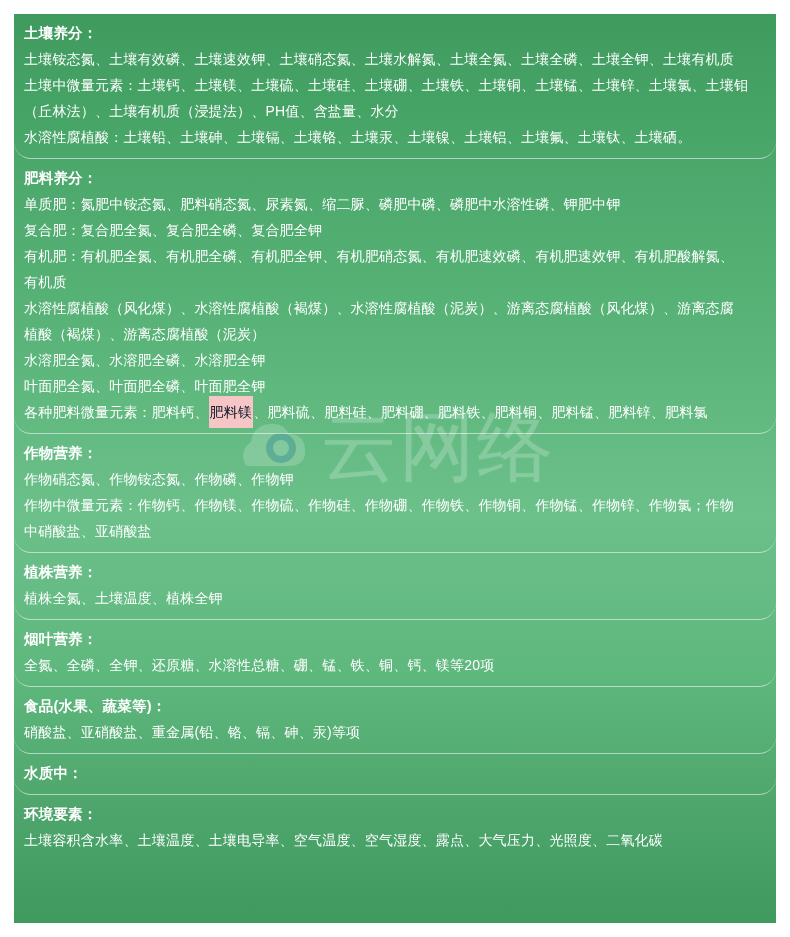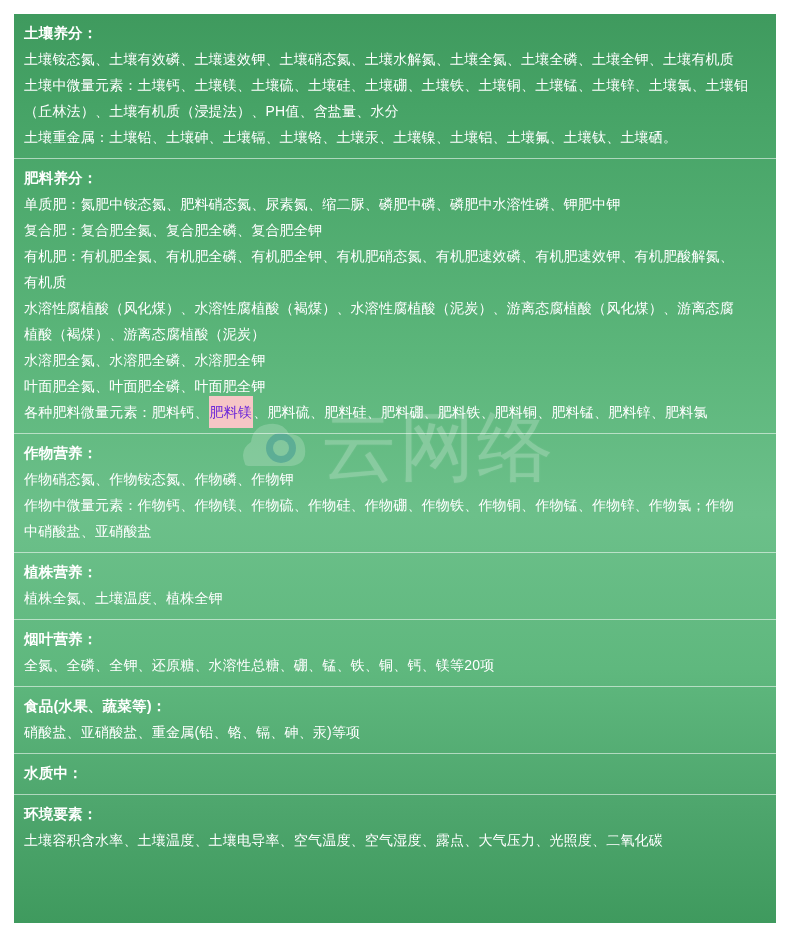--- a/index.html
+++ b/index.html
@@ -59,40 +59,41 @@
   }
   .sections {
     position: relative;
     z-index: 2;
   }
   .section {
     position: relative;
     box-sizing: border-box;
     padding: 6px 10px 8px 10px;
     border-bottom: 1px solid rgba(255,255,255,0.55);
+    border-radius: 17px;
   }
   .section:last-child {
     border-bottom: none;
   }
   .sec-title {
     font-size: 14.5px;
     font-weight: bold;
     color: #ffffff;
     line-height: 26px;
     letter-spacing: 0.2px;
   }
   .line {
     font-size: 14px;
     color: #ffffff;
     line-height: 26px;
     letter-spacing: 0.2px;
   }
   .hl {
     background: #f6c6c6;
-    color: #6d28d9;
+    color: #0f172a;
     padding: 8px 1px;
   }
 </style>
 </head>
 <body>
 
 <div id="page">
   <div id="sheet">
 
     <div class="watermark">
@@ -108,21 +109,21 @@
       </div>
     </div>
 
     <div class="sections">
 
       <div class="section">
         <div class="sec-title">土壤养分：</div>
         <div class="line">土壤铵态氮、土壤有效磷、土壤速效钾、土壤硝态氮、土壤水解氮、土壤全氮、土壤全磷、土壤全钾、土壤有机质</div>
         <div class="line">土壤中微量元素：土壤钙、土壤镁、土壤硫、土壤硅、土壤硼、土壤铁、土壤铜、土壤锰、土壤锌、土壤氯、土壤钼</div>
         <div class="line">（丘林法）、土壤有机质（浸提法）、PH值、含盐量、水分</div>
-        <div class="line">土壤重金属：土壤铅、土壤砷、土壤镉、土壤铬、土壤汞、土壤镍、土壤铝、土壤氟、土壤钛、土壤硒。</div>
+        <div class="line">水溶性腐植酸：土壤铅、土壤砷、土壤镉、土壤铬、土壤汞、土壤镍、土壤铝、土壤氟、土壤钛、土壤硒。</div>
       </div>
 
       <div class="section">
         <div class="sec-title">肥料养分：</div>
         <div class="line">单质肥：氮肥中铵态氮、肥料硝态氮、尿素氮、缩二脲、磷肥中磷、磷肥中水溶性磷、钾肥中钾</div>
         <div class="line">复合肥：复合肥全氮、复合肥全磷、复合肥全钾</div>
         <div class="line">有机肥：有机肥全氮、有机肥全磷、有机肥全钾、有机肥硝态氮、有机肥速效磷、有机肥速效钾、有机肥酸解氮、</div>
         <div class="line">有机质</div>
         <div class="line">水溶性腐植酸（风化煤）、水溶性腐植酸（褐煤）、水溶性腐植酸（泥炭）、游离态腐植酸（风化煤）、游离态腐</div>
         <div class="line">植酸（褐煤）、游离态腐植酸（泥炭）</div>

